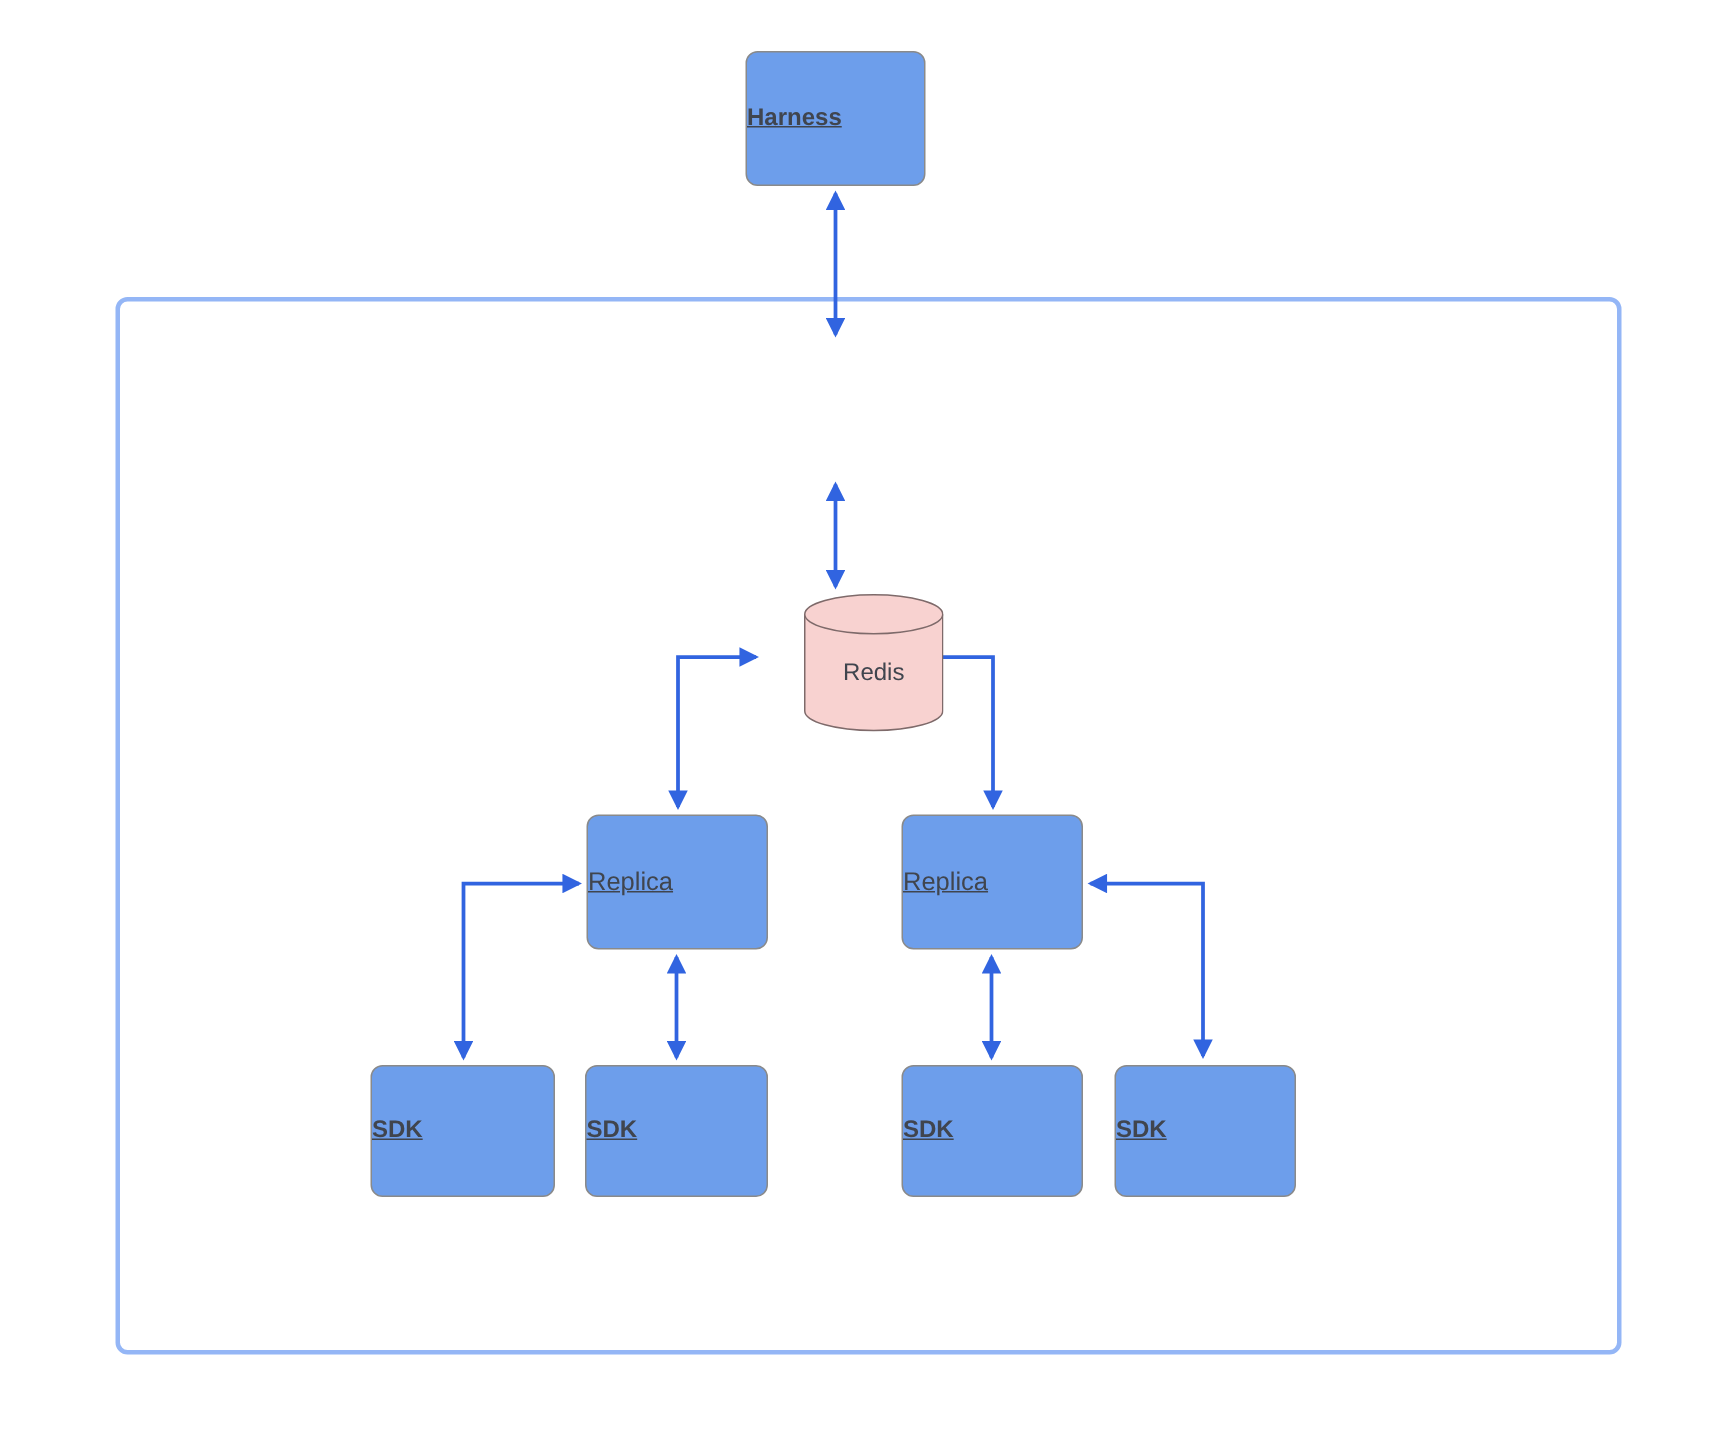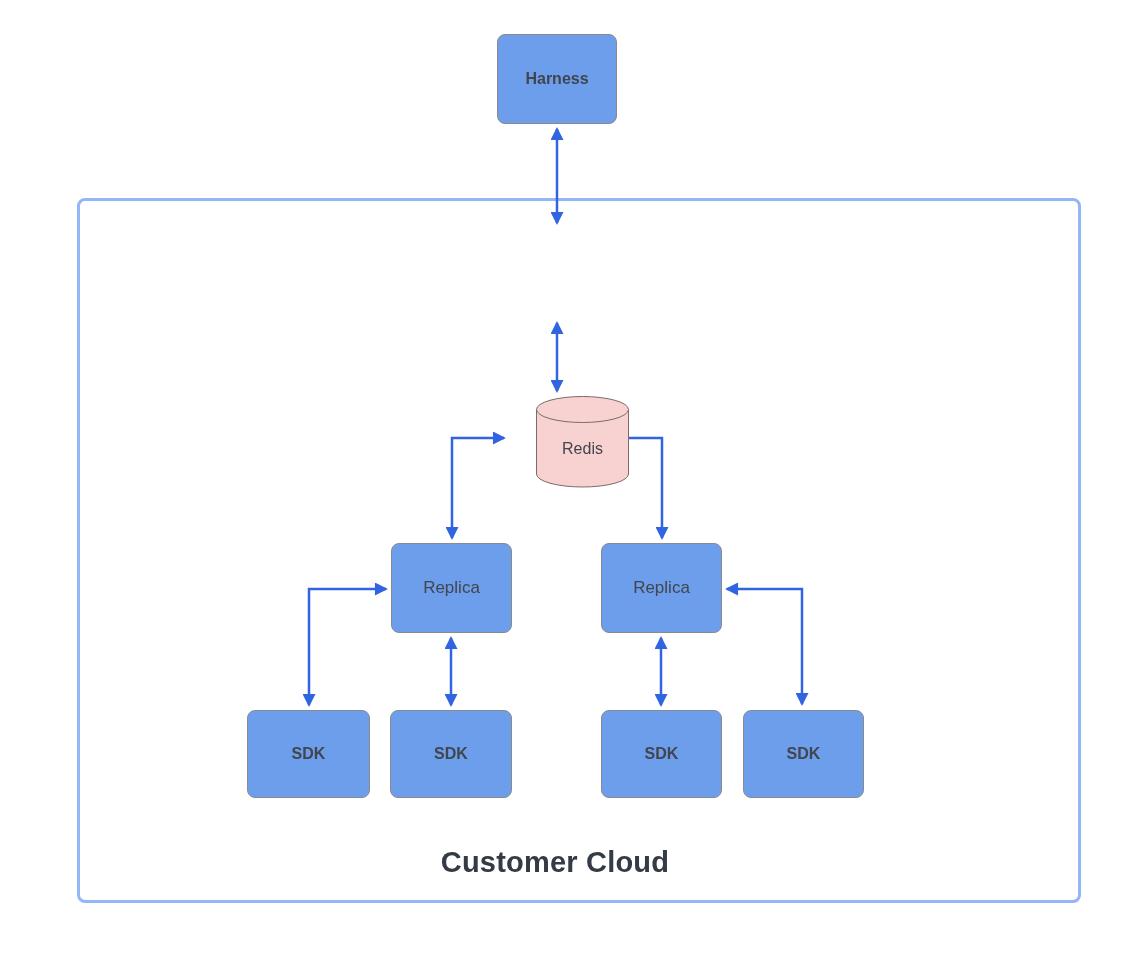--- a/index.html
+++ b/index.html
@@ -17,22 +17,22 @@
     position:absolute;left:0;top:846px;width:1110px;text-align:center;
     font-size:29px;font-weight:bold;color:var(--title-text,#343a46);
     letter-spacing:0.2px;
   }
   
   .node{
     position:absolute;box-sizing:border-box;
     background:var(--node-fill,#6d9eeb);
     border:1px solid var(--node-border,#8a8a8a);
     border-radius:8px;
-    display:flex;align-items:center;justify-content:center;
-    color:var(--label-text,#40454e);font-size:17px;
+    display:flex;align-items:center;
+    color:var(--label-text,#40454e);font-size:17px;text-decoration:underline;
   }
   .node.bold{font-weight:bold;font-size:16px;}
   .harness{left:497px;top:34px;width:120px;height:90px;}
   .primary{left:497px;top:228px;width:120px;height:90px;}
   .replica-left{left:391px;top:543px;width:121px;height:90px;}
   .replica-right{left:601px;top:543px;width:121px;height:90px;}
   .sdk-1{left:247px;top:710px;width:123px;height:88px;}
   .sdk-2{left:390px;top:710px;width:122px;height:88px;}
   .sdk-3{left:601px;top:710px;width:121px;height:88px;}
   .sdk-4{left:743px;top:710px;width:121px;height:88px;}
@@ -50,21 +50,20 @@
     stroke:var(--arrow,#3164e0);stroke-width:2.5;fill:none;
     marker-start:url(#arrow-head);marker-end:url(#arrow-head);
   }
 </style>
 </head>
 <body>
 
 <div class="canvas">
 
   <div class="container-box"></div>
-  <div class="container-title">Customer Cloud</div>
 
   <svg class="edges" width="1142" height="957" viewBox="0 0 1142 957">
     <defs>
       <marker id="arrow-head" viewBox="0 0 10 10" refX="8.5" refY="5" markerWidth="5.6" markerHeight="5.2" orient="auto-start-reverse">
         <path d="M0 0 L10 5 L0 10 Z" fill="var(--arrow,#3164e0)"></path>
       </marker>
     </defs>
     <path class="edge" d="M557 129 L557 223"></path>
     <path class="edge" d="M557 323 L557 391"></path>
     <path class="edge" d="M504 438 L452 438 L452 538"></path>

